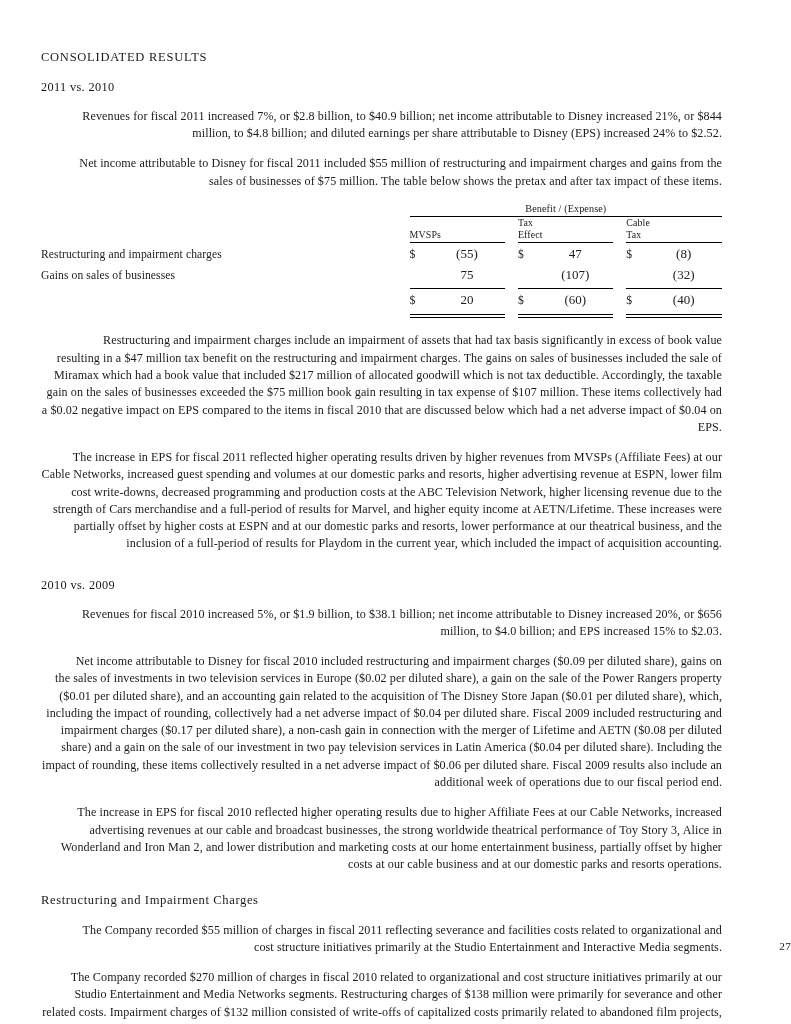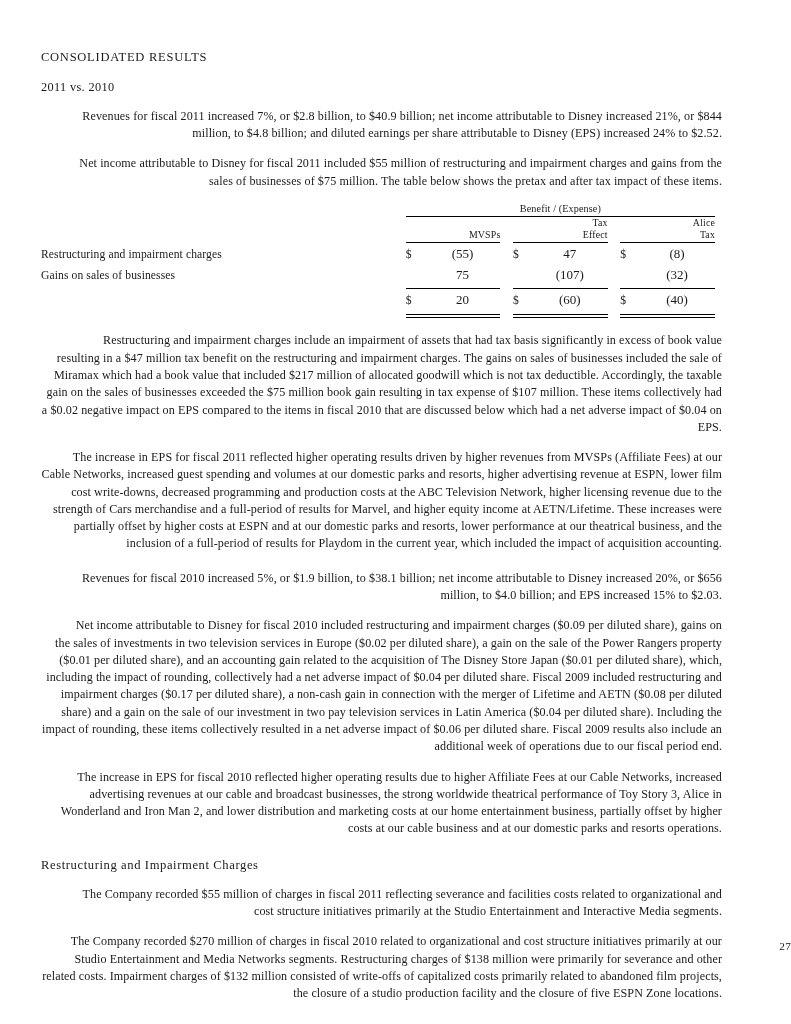--- a/index.html
+++ b/index.html
@@ -43,25 +43,25 @@
     line-height: 1.2;
   }
   p.para {
     font-size: 12.1px;
     line-height: 1.43;
     margin: 0 0 13px 0;
     text-indent: 22px;
     text-align: right;
     letter-spacing: 0.09px;
   }
-  p.para.last-in-block { margin-bottom: 17px; }
+  p.para.last-in-block { margin-bottom: 25px; }
 
   
   .fin-table-wrap {
-    margin: 6px 7px 14px 0;
+    margin: 6px 0 14px 0;
   }
   table.fin {
     border-collapse: collapse;
     font-size: 11.4px;
     width: 100%;
     table-layout: fixed;
   }
   table.fin col.c-label { width: 347px; }
   table.fin col.c-cur   { width: 18px; }
   table.fin col.c-val   { width: 72px; }
@@ -79,21 +79,21 @@
     letter-spacing: 0.1px;
   }
   .span-rule {
     border-bottom: 1px solid #000;
     height: 2px;
     font-size: 0;
     line-height: 0;
   }
   .col-head {
     font-size: 9.9px;
-    text-align: right;
+    text-align: left;
     line-height: 1.18;
     padding-bottom: 2px;
     letter-spacing: 0.15px;
   }
   .head-rule {
     border-bottom: 1px solid #000;
     height: 2px;
     font-size: 0;
     line-height: 0;
   }
@@ -181,21 +181,21 @@
             <span></span><br>
             <span>MVSPs</span>
           </td>
           <td></td>
           <td colspan="2" class="col-head">
             <span>Tax</span><br>
             <span>Effect</span>
           </td>
           <td></td>
           <td colspan="2" class="col-head">
-            <span>Alice</span><br>
+            <span>Cable</span><br>
             <span>Tax</span>
           </td>
         </tr>
         <tr>
           <td></td>
           <td colspan="2" class="head-rule"></td>
           <td></td>
           <td colspan="2" class="head-rule"></td>
           <td></td>
           <td colspan="2" class="head-rule"></td>
@@ -260,20 +260,21 @@
           <td colspan="2" class="total-rule-dbl"></td>
         </tr>
       </tbody>
     </table>
   </div>
 
   <p class="para">Restructuring and impairment charges include an impairment of assets that had tax basis significantly in excess of book value resulting in a $47 million tax benefit on the restructuring and impairment charges. The gains on sales of businesses included the sale of Miramax which had a book value that included $217 million of allocated goodwill which is not tax deductible. Accordingly, the taxable gain on the sales of businesses exceeded the $75 million book gain resulting in tax expense of $107 million. These items collectively had a $0.02 negative impact on EPS compared to the items in fiscal 2010 that are discussed below which had a net adverse impact of $0.04 on EPS.</p>
 
   <p class="para last-in-block">The increase in EPS for fiscal 2011 reflected higher operating results driven by higher revenues from MVSPs (Affiliate Fees) at our Cable Networks, increased guest spending and volumes at our domestic parks and resorts, higher advertising revenue at ESPN, lower film cost write-downs, decreased programming and production costs at the ABC Television Network, higher licensing revenue due to the strength of Cars merchandise and a full-period of results for Marvel, and higher equity income at AETN/Lifetime. These increases were partially offset by higher costs at ESPN and at our domestic parks and resorts, lower performance at our theatrical business, and the inclusion of a full-period of results for Playdom in the current year, which included the impact of acquisition accounting.</p>
 
+  <h2 class="sub-title">2010 vs. 2009</h2>
 
   <p class="para">Revenues for fiscal 2010 increased 5%, or $1.9 billion, to $38.1 billion; net income attributable to Disney increased 20%, or $656 million, to $4.0 billion; and EPS increased 15% to $2.03.</p>
 
   <p class="para">Net income attributable to Disney for fiscal 2010 included restructuring and impairment charges ($0.09 per diluted share), gains on the sales of investments in two television services in Europe ($0.02 per diluted share), a gain on the sale of the Power Rangers property ($0.01 per diluted share), and an accounting gain related to the acquisition of The Disney Store Japan ($0.01 per diluted share), which, including the impact of rounding, collectively had a net adverse impact of $0.04 per diluted share. Fiscal 2009 included restructuring and impairment charges ($0.17 per diluted share), a non-cash gain in connection with the merger of Lifetime and AETN ($0.08 per diluted share) and a gain on the sale of our investment in two pay television services in Latin America ($0.04 per diluted share). Including the impact of rounding, these items collectively resulted in a net adverse impact of $0.06 per diluted share. Fiscal 2009 results also include an additional week of operations due to our fiscal period end.</p>
 
   <p class="para">The increase in EPS for fiscal 2010 reflected higher operating results due to higher Affiliate Fees at our Cable Networks, increased advertising revenues at our cable and broadcast businesses, the strong worldwide theatrical performance of Toy Story 3, Alice in Wonderland and Iron Man 2, and lower distribution and marketing costs at our home entertainment business, partially offset by higher costs at our cable business and at our domestic parks and resorts operations.</p>
 
   <h3 class="sub-head">Restructuring and Impairment Charges</h3>
 
   <p class="para">The Company recorded $55 million of charges in fiscal 2011 reflecting severance and facilities costs related to organizational and cost structure initiatives primarily at the Studio Entertainment and Interactive Media segments.</p>

